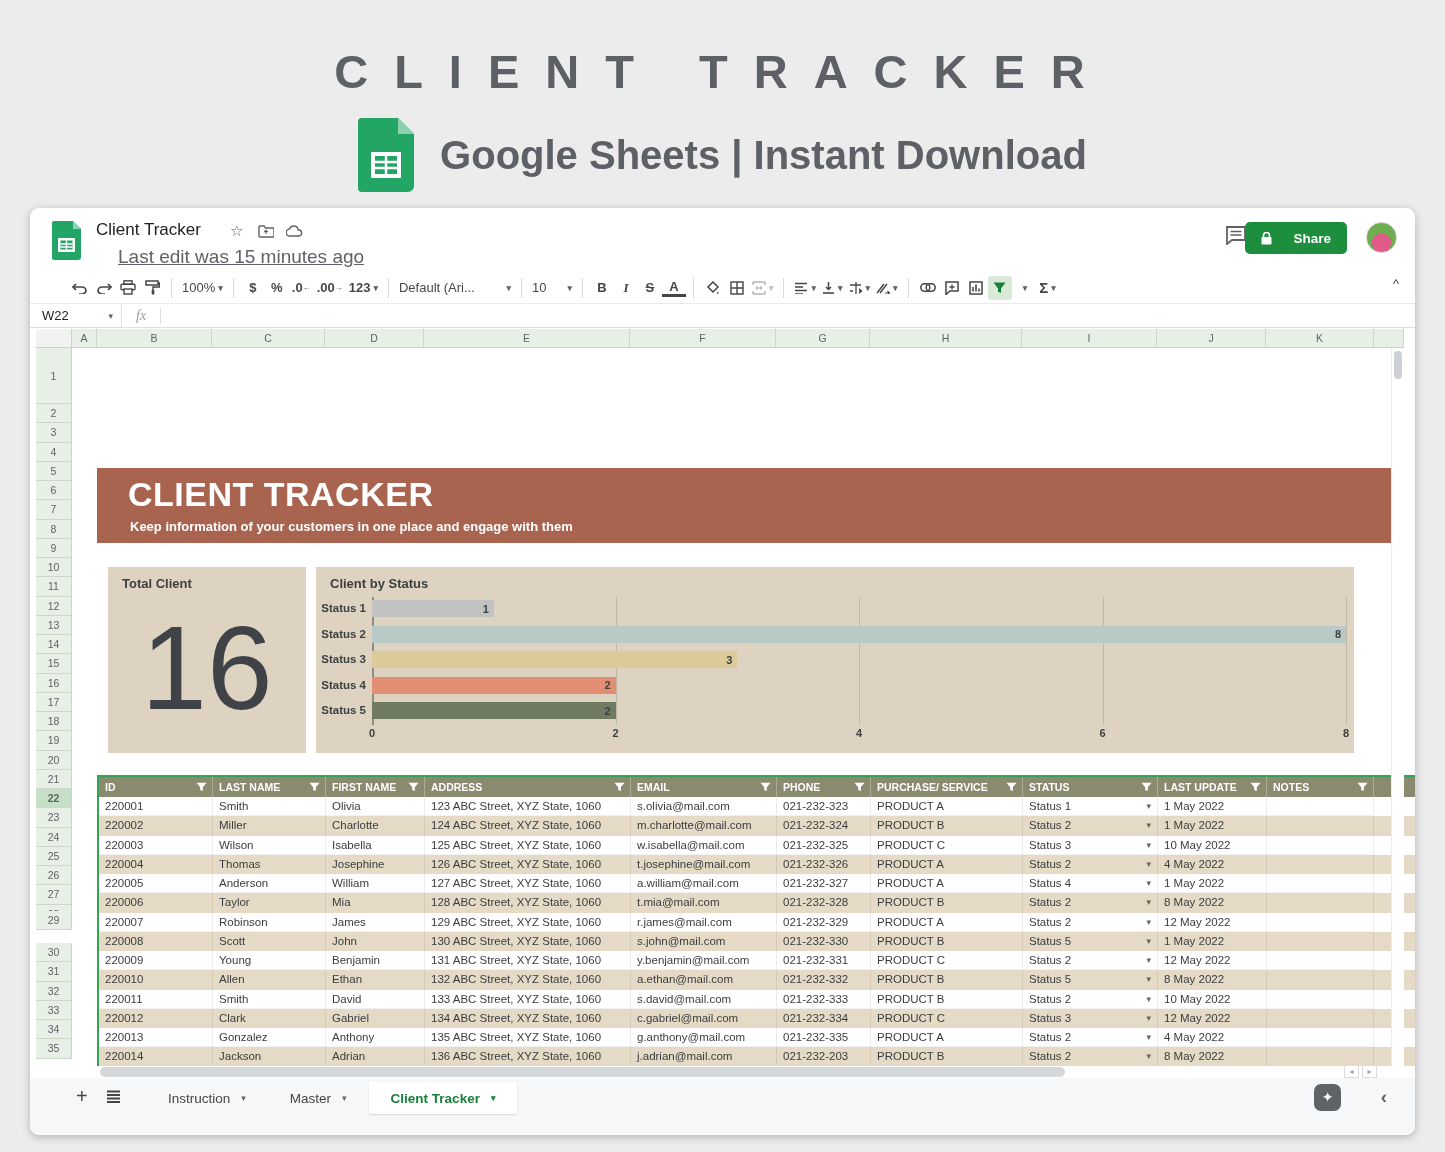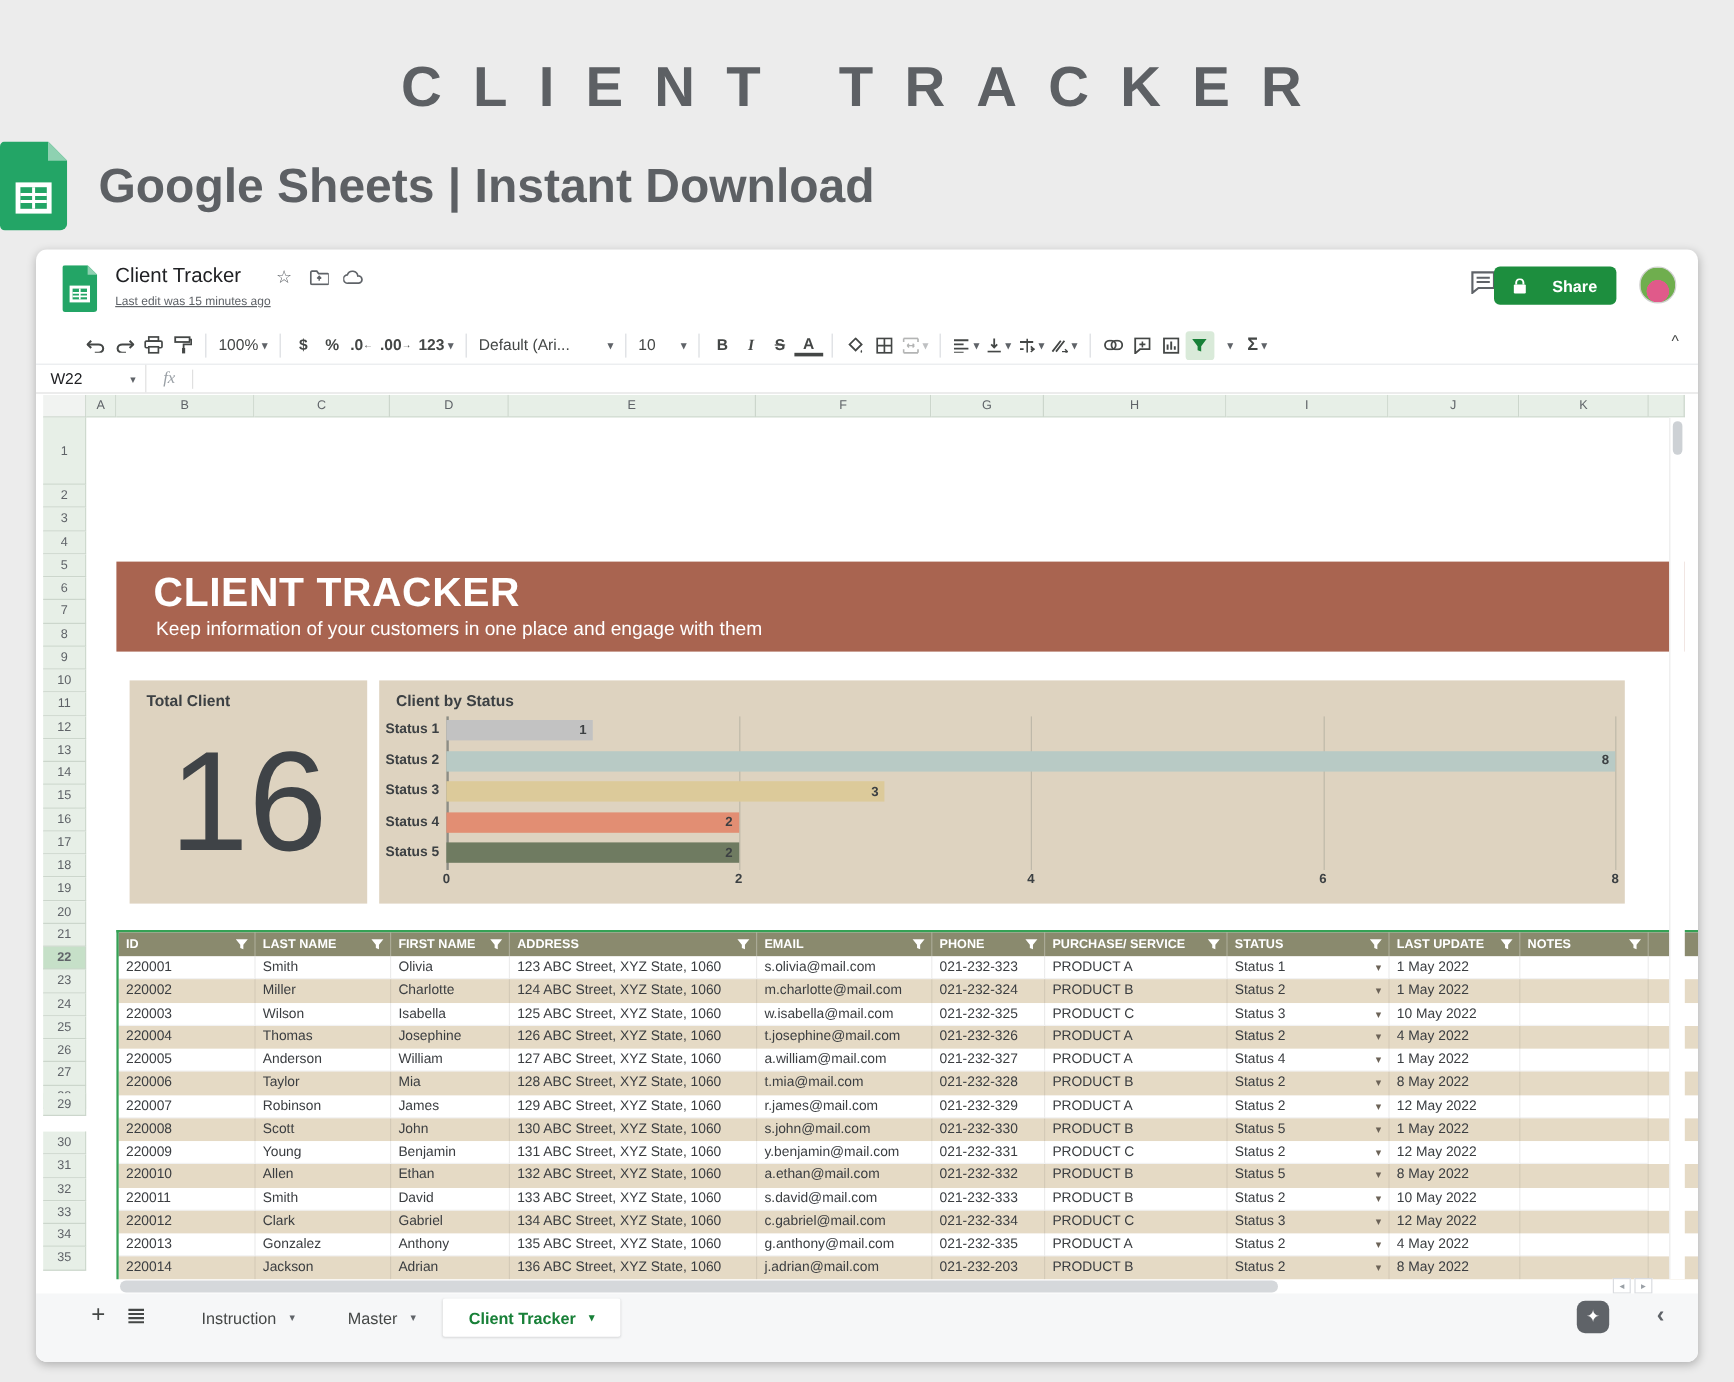--- a/index.html
+++ b/index.html
@@ -3,42 +3,42 @@
 <meta charset="utf-8">
 <style>
   * { margin:0; padding:0; box-sizing:border-box; }
   body { background:#e6e6e6; font-family:"Liberation Sans", sans-serif; }
   .canvas { position:relative; width:1445px; height:1152px; background:#ececec; overflow:hidden; }
 
   
   .hero-title { position:absolute; top:44px; left:0; width:100%; text-align:center;
     font-size:47px; font-weight:bold; letter-spacing:26px; color:#5d6064; }
   .hero-sub { position:absolute; top:118px; left:0; width:100%; display:flex;
-    align-items:center; gap:26px; }
+    justify-content:center; align-items:center; gap:26px; }
   .hero-sub-text { font-size:40px; font-weight:bold; color:#5d6064; }
 
   
   .window { position:absolute; left:30px; top:208px; width:1385px; height:927px;
     background:#fff; border-radius:9px; box-shadow:0 2px 8px rgba(0,0,0,.25); }
 
   
   .tb-logo { position:absolute; left:22px; top:13px; }
   .doc-title { position:absolute; left:66px; top:12px; font-size:17px; color:#202124; }
   .tb-ico { position:absolute; top:14px; color:#5f6368; font-size:15px; }
   .comment-top { position:absolute; top:17px; }
   .share-btn { position:absolute; right:68px; top:14px; height:32px; padding:0 16px;
     background:#1d8e3e; color:#fff; border:none; border-radius:5px; font-size:13.5px;
     font-weight:bold; display:flex; align-items:center; gap:21px; font-family:inherit; }
   .avatar { position:absolute; right:18px; top:14px; width:31px; height:31px; border-radius:50%;
     background:radial-gradient(circle at 50% 68%, #e05a8a 0 38%, #6fae4e 39%); border:1px solid #d0d0d0; }
 
   
   .menubar { position:absolute; left:64px; top:38px; display:flex; align-items:center; gap:2px; }
   .menu-item { font-size:14px; color:#202124; padding:2px 8px; border-radius:3px; }
-  .last-edit { font-size:10px; color:#5f6368; text-decoration:underline; margin-left:2px; white-space:nowrap; }
+  .last-edit { font-size:19px; color:#5f6368; text-decoration:underline; margin-left:24px; white-space:nowrap; }
 
   
   .toolbar { position:absolute; left:0; top:64px; width:100%; height:31px;
     display:flex; align-items:center; padding-left:38px; color:#444746; }
   .titem { display:flex; align-items:center; justify-content:center; height:24px; min-width:24px;
     padding:0 3px; border-radius:3px; font-size:13px; font-weight:bold; color:#444746; }
   .tsep { width:1px; height:20px; background:#dadce0; margin:0 7px; }
   .caret { font-size:9px; color:#5f6368; margin-left:3px; }
   .t-label { font-size:13px; font-weight:normal; }
   .filter-on { background:#d9ead9; }
@@ -59,21 +59,21 @@
     border-bottom:1px solid #c9d4c9; font-size:10.5px; color:#5f6368; text-align:center; line-height:19px; }
   .rh { position:absolute; left:6px; width:36px; background:#e7efe7; border-bottom:1px solid #ccd6cc;
     border-right:1px solid #c9d4c9; font-size:10.5px; color:#5f6368; text-align:center; }
   .rh.sel { background:#c6e0c8; font-weight:bold; }
   .corner { position:absolute; left:6px; top:0; width:36px; height:19px; background:#f1f3f1;
     border-right:1px solid #c9d4c9; border-bottom:1px solid #c9d4c9; }
 
   
   .banner { position:absolute; left:67px; top:139px; width:1307px; height:75px; background:#a96450; color:#fff; }
   .banner-title { position:absolute; left:31px; top:7px; font-size:34px; font-weight:bold; letter-spacing:.5px; }
-  .banner-sub { position:absolute; left:33px; bottom:9px; font-size:16px; font-weight:normal; }
+  .banner-sub { position:absolute; left:33px; bottom:9px; font-size:13px; font-weight:bold; }
   .card { position:absolute; background:#ded3c0; }
   .card-total { left:78px; top:238px; width:198px; height:186px; }
   .card-label { position:absolute; left:14px; top:9px; font-size:13px; font-weight:bold; color:#3c4043; }
   .total-val { position:absolute; left:0; top:26px; width:100%; text-align:center;
     font-size:118px; color:#3f4347; line-height:150px; }
   .card-chart { left:286px; top:238px; width:1038px; height:186px; }
   .gridline { position:absolute; top:30px; height:128px; width:1px; background:#beb8a9; }
   .gridline.axis { background:#8d8d85; width:2px; }
   .bar-label { position:absolute; text-align:right; width:50px; font-size:11.5px; font-weight:bold; color:#3c4043; }
   .bar { position:absolute; height:17px; display:flex; align-items:center; justify-content:flex-end; }

